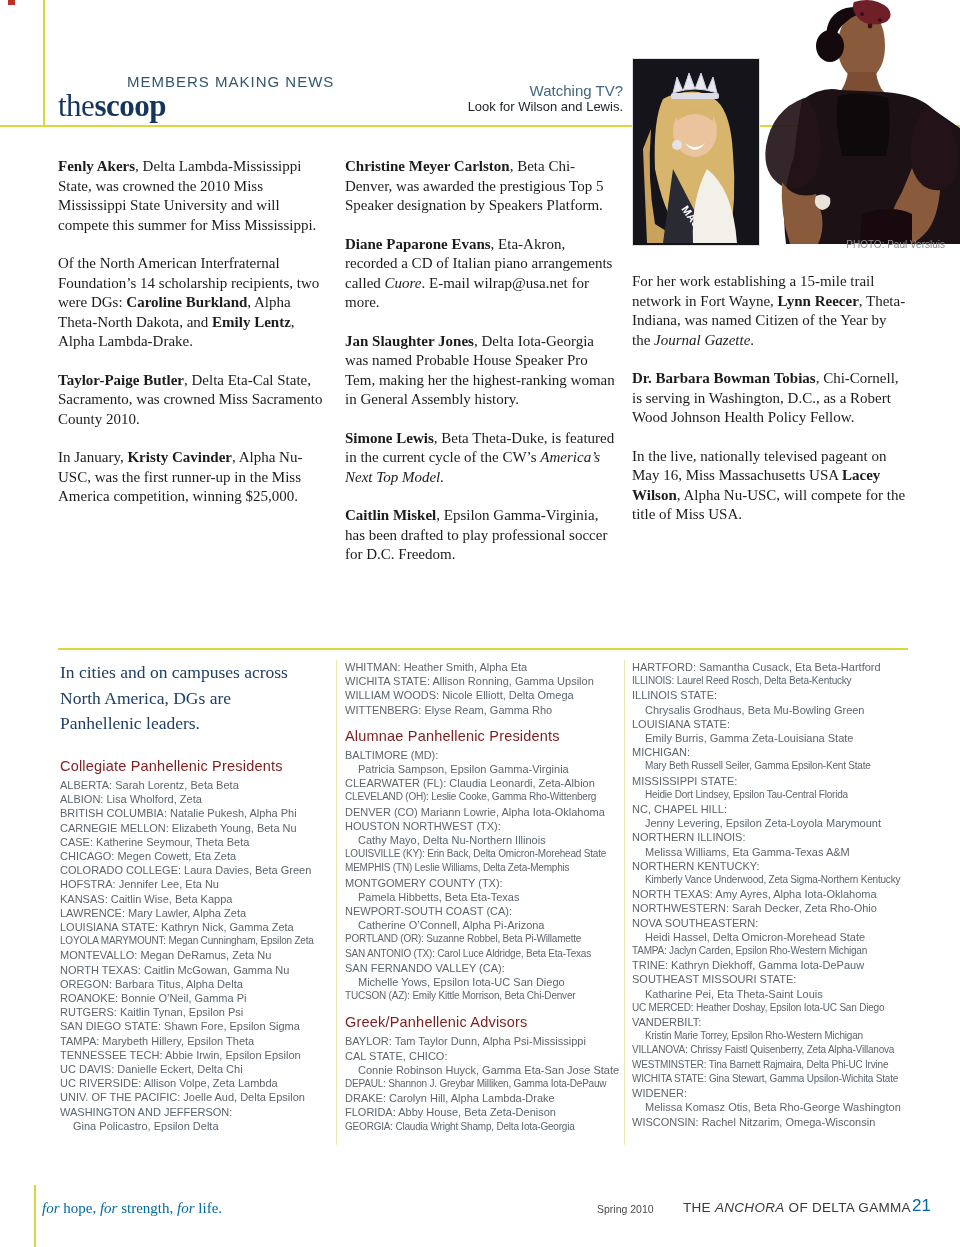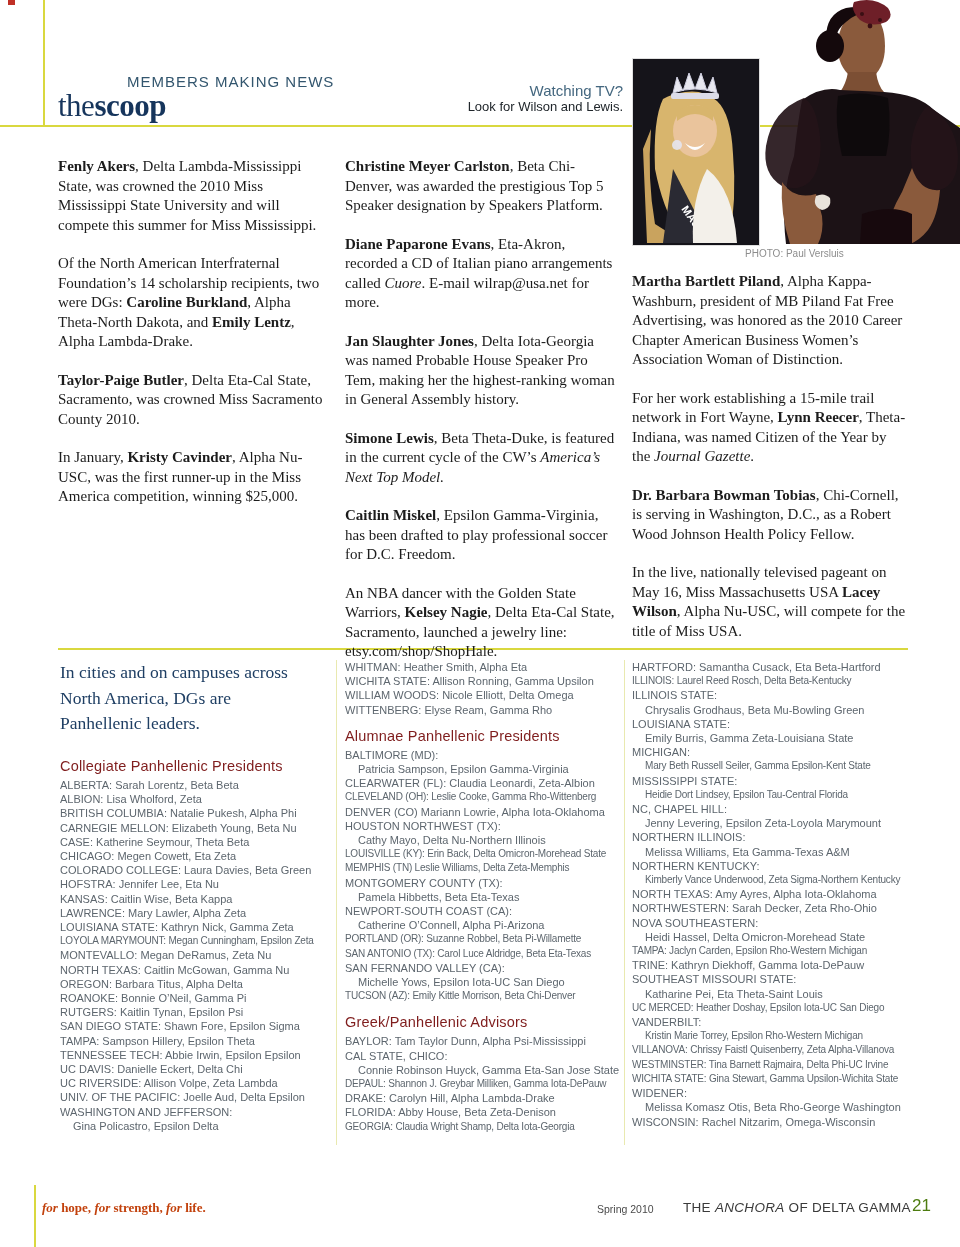--- a/index.html
+++ b/index.html
@@ -14,49 +14,49 @@
   .logo{position:absolute;left:58px;top:88px;font-size:31px;color:#16355c;letter-spacing:-.5px;}
   .logo b{letter-spacing:-.5px;}
   .teaser{position:absolute;left:383px;top:82px;width:240px;text-align:right;
           font-family:"Liberation Sans",sans-serif;}
   .teaser-title{font-size:15px;color:#44677f;}
   .teaser-sub{font-size:13px;color:#20262b;}
   
   .photo-frame{position:absolute;left:632px;top:58px;width:126px;height:186px;
                background:#141319;border:1px solid #e0e0e0;z-index:3;}
   .model-photo{position:absolute;right:0;top:0;width:218px;height:244px;z-index:2;}
-  .photo-credit{position:absolute;left:745px;top:239px;width:200px;
-                font-family:"Liberation Sans",sans-serif;font-size:10px;color:#8d8d8d;z-index:4;margin-top:9px;}
+  .photo-credit{position:absolute;left:745px;top:239px;width:200px;text-align:right;
+                font-family:"Liberation Sans",sans-serif;font-size:10px;color:#8d8d8d;z-index:4;}
   
   .col{position:absolute;font-size:15px;line-height:19.5px;}
   .col .para{margin:16px 0 19px 0;}
   .col1{left:58px;top:141px;width:270px;}
   .col2{left:345px;top:141px;width:272px;}
   .col3{left:632px;top:256px;width:276px;}
   
   .intro{position:absolute;left:60px;top:660px;width:238px;font-size:17.5px;
          line-height:25.5px;color:#1e3e63;}
   .vr{position:absolute;width:1px;background:#e9e9b0;top:660px;height:485px;}
   .plist{position:absolute;font-family:Liberation Sans, sans-serif;color:#5d666e;}
   .plist-1{left:60px;top:758px;width:278px;}
   .plist-2{left:345px;top:660px;width:282px;}
   .plist-3{left:632px;top:660px;width:305px;}
   .list-heading{font-size:14.5px;color:#7f1d1d;margin:11px 0 4px 0;letter-spacing:.2px;}
   .plist .list-heading:first-child{margin-top:0;}
   .list-item{font-size:11px;line-height:14.2px;white-space:nowrap;}
   .list-item.indent{padding-left:13px;}
   .list-item.tight{font-size:10px;letter-spacing:-.2px;}
   
-  .footer-tagline{position:absolute;left:42px;top:1200px;font-size:13px;color:#c2410c;font-weight:bold;}
+  .footer-tagline{position:absolute;left:42px;top:1200px;font-size:15px;color:#0369a1;}
   .footer-tagline i{font-family:"Liberation Serif",serif;}
   .footer-issue{position:absolute;left:597px;top:1203px;font-family:"Liberation Sans",sans-serif;
                 font-size:10.5px;color:#4a4a4a;text-align:center;}
   .footer-mag{position:absolute;left:683px;top:1200px;font-family:"Liberation Sans",sans-serif;
               font-size:13.5px;color:#3a3a3a;letter-spacing:.3px;}
-  .footer-page{position:absolute;left:912px;top:1196px;font-size:17px;color:#4d7c0f;
+  .footer-page{position:absolute;left:912px;top:1196px;font-size:17px;color:#0369a1;
                font-family:"Liberation Sans",sans-serif;}
 </style>
 </head>
 <body>
 
 <div class="page">
 
   <div class="reg-mark"></div>
   <div class="rule" style="left:43px;top:0;width:1.5px;height:126px;"></div>
   <div class="rule" style="left:0;top:125px;width:960px;height:1.5px;z-index:1;"></div>
@@ -115,24 +115,22 @@
       <p class="para"><span>Of the North American Interfraternal Foundation’s 14 scholarship recipients, two were DGs: </span><b>Caroline Burkland</b><span>, Alpha Theta-North Dakota, and </span><b>Emily Lentz</b><span>, Alpha Lambda-Drake.</span></p>
       <p class="para"><b>Taylor-Paige Butler</b><span>, Delta Eta-Cal State, Sacramento, was crowned Miss Sacramento County 2010.</span></p>
       <p class="para"><span>In January, </span><b>Kristy Cavinder</b><span>, Alpha Nu-USC, was the first runner-up in the Miss America competition, winning $25,000.</span></p>
     </div>
   <div class="col col2">
       <p class="para"><b>Christine Meyer Carlston</b><span>, Beta Chi-Denver, was awarded the prestigious Top 5 Speaker designation by Speakers Platform.</span></p>
       <p class="para"><b>Diane Paparone Evans</b><span>, Eta-Akron, recorded a CD of Italian piano arrangements called </span><i>Cuore</i><span>. E-mail wilrap@usa.net for more.</span></p>
       <p class="para"><b>Jan Slaughter Jones</b><span>, Delta Iota-Georgia was named Probable House Speaker Pro Tem, making her the highest-ranking woman in General Assembly history.</span></p>
       <p class="para"><b>Simone Lewis</b><span>, Beta Theta-Duke, is featured in the current cycle of the CW’s </span><i>America’s Next Top Model.</i></p>
       <p class="para"><b>Caitlin Miskel</b><span>, Epsilon Gamma-Virginia, has been drafted to play professional soccer for D.C. Freedom.</span></p>
-      <p class="para"><span>An NBA dancer with the Golden State Warriors, </span><b>Kelsey Nagie</b><span>, Delta Eta-Cal State, Sacramento, launched a jewelry line: etsy.com/shop/ShopHale.</span></p>
     </div>
   <div class="col col3">
-      <p class="para"><b>Martha Bartlett Piland</b><span>, Alpha Kappa-Washburn, president of MB Piland Fat Free Advertising, was honored as the 2010 Career Chapter American Business Women’s Association Woman of Distinction.</span></p>
       <p class="para"><span>For her work establishing a 15-mile trail network in Fort Wayne, </span><b>Lynn Reecer</b><span>, Theta-Indiana, was named Citizen of the Year by the </span><i>Journal Gazette</i><span>.</span></p>
       <p class="para"><b>Dr. Barbara Bowman Tobias</b><span>, Chi-Cornell, is serving in Washington, D.C., as a Robert Wood Johnson Health Policy Fellow.</span></p>
       <p class="para"><span>In the live, nationally televised pageant on May 16, Miss Massachusetts USA </span><b>Lacey Wilson</b><span>, Alpha Nu-USC, will compete for the title of Miss USA.</span></p>
     </div>
 
   <div class="intro">In cities and on campuses across North America, DGs are Panhellenic leaders.</div>
   <div class="plist plist-1">
       <div class="list-heading">Collegiate Panhellenic Presidents</div>
       <div class="list-item">ALBERTA: Sarah Lorentz, Beta Beta</div>
       <div class="list-item">ALBION: Lisa Wholford, Zeta</div>
@@ -145,21 +143,21 @@
       <div class="list-item">KANSAS: Caitlin Wise, Beta Kappa</div>
       <div class="list-item">LAWRENCE: Mary Lawler, Alpha Zeta</div>
       <div class="list-item">LOUISIANA STATE: Kathryn Nick, Gamma Zeta</div>
       <div class="list-item tight">LOYOLA MARYMOUNT: Megan Cunningham, Epsilon Zeta</div>
       <div class="list-item">MONTEVALLO: Megan DeRamus, Zeta Nu</div>
       <div class="list-item">NORTH TEXAS: Caitlin McGowan, Gamma Nu</div>
       <div class="list-item">OREGON: Barbara Titus, Alpha Delta</div>
       <div class="list-item">ROANOKE: Bonnie O’Neil, Gamma Pi</div>
       <div class="list-item">RUTGERS: Kaitlin Tynan, Epsilon Psi</div>
       <div class="list-item">SAN DIEGO STATE: Shawn Fore, Epsilon Sigma</div>
-      <div class="list-item">TAMPA: Sampson Hillery, Epsilon Theta</div>
+      <div class="list-item">TAMPA: Marybeth Hillery, Epsilon Theta</div>
       <div class="list-item">TENNESSEE TECH: Abbie Irwin, Epsilon Epsilon</div>
       <div class="list-item">UC DAVIS: Danielle Eckert, Delta Chi</div>
       <div class="list-item">UC RIVERSIDE: Allison Volpe, Zeta Lambda</div>
       <div class="list-item">UNIV. OF THE PACIFIC: Joelle Aud, Delta Epsilon</div>
       <div class="list-item">WASHINGTON AND JEFFERSON:</div>
       <div class="list-item indent">Gina Policastro, Epsilon Delta</div>
     </div>
   <div class="plist plist-2">
       <div class="list-item">WHITMAN: Heather Smith, Alpha Eta</div>
       <div class="list-item">WICHITA STATE: Allison Ronning, Gamma Upsilon</div>

